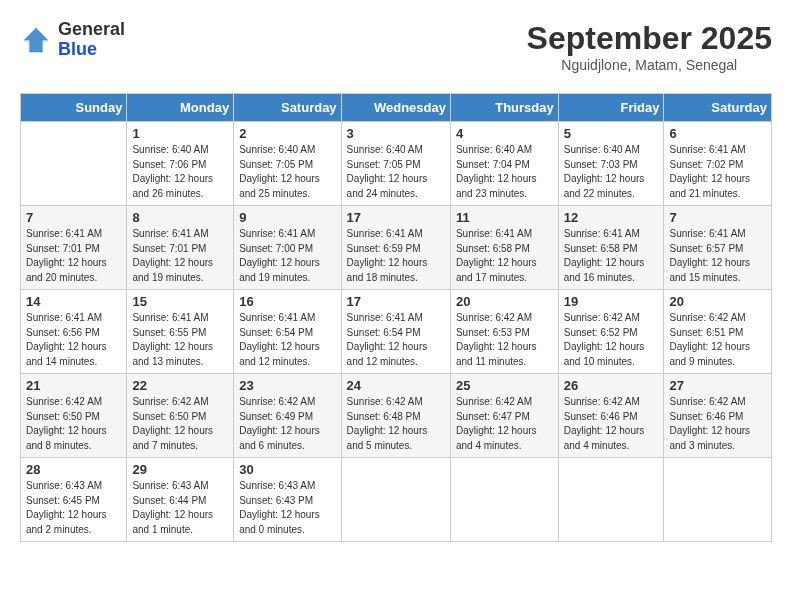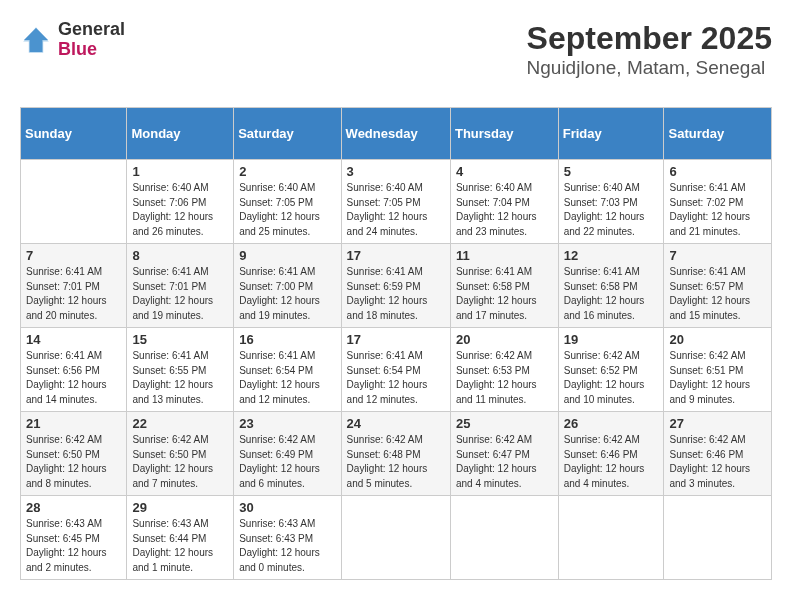--- a/index.html
+++ b/index.html
@@ -7,62 +7,62 @@
       font-family: Arial, sans-serif;
       background: #fff;
       width: 792px;
       min-height: 612px;
       padding: 20px;
     }
     .header {
       display: flex;
       justify-content: space-between;
       align-items: flex-start;
-      margin-bottom: 28px;
+      margin-bottom: 20px;
     }
     .logo {
       display: flex;
       align-items: center;
     }
     .logo-text {
       display: flex;
       flex-direction: column;
       font-size: 18px;
       font-weight: bold;
       line-height: 1.1;
     }
     .logo-general { color: #333; }
-    .logo-blue { color: #be185d; }
+    .logo-blue { color: #1d4ed8; }
     .logo-icon {
       width: 32px;
       height: 32px;
       margin-right: 6px;
     }
     .title-block {
-      text-align: left;
+      text-align: center;
     }
     .month-title {
       font-size: 32px;
       font-weight: bold;
       color: #333;
     }
     .location {
-      font-size: 19px;
+      font-size: 14px;
       color: #555;
     }
     table {
       width: 100%;
       border-collapse: collapse;
       font-size: 11px;
     }
     thead tr th {
       background-color: #3b82c4;
       color: #fff;
-      padding: 18px 4px;
-      text-align: left;
+      padding: 6px 4px;
+      text-align: right;
       font-size: 13px;
       font-weight: bold;
       border: 1px solid #ccc;
     }
     tbody tr td {
       border: 1px solid #ccc;
       vertical-align: top;
       padding: 4px 5px;
       height: 80px;
       width: 113px;

